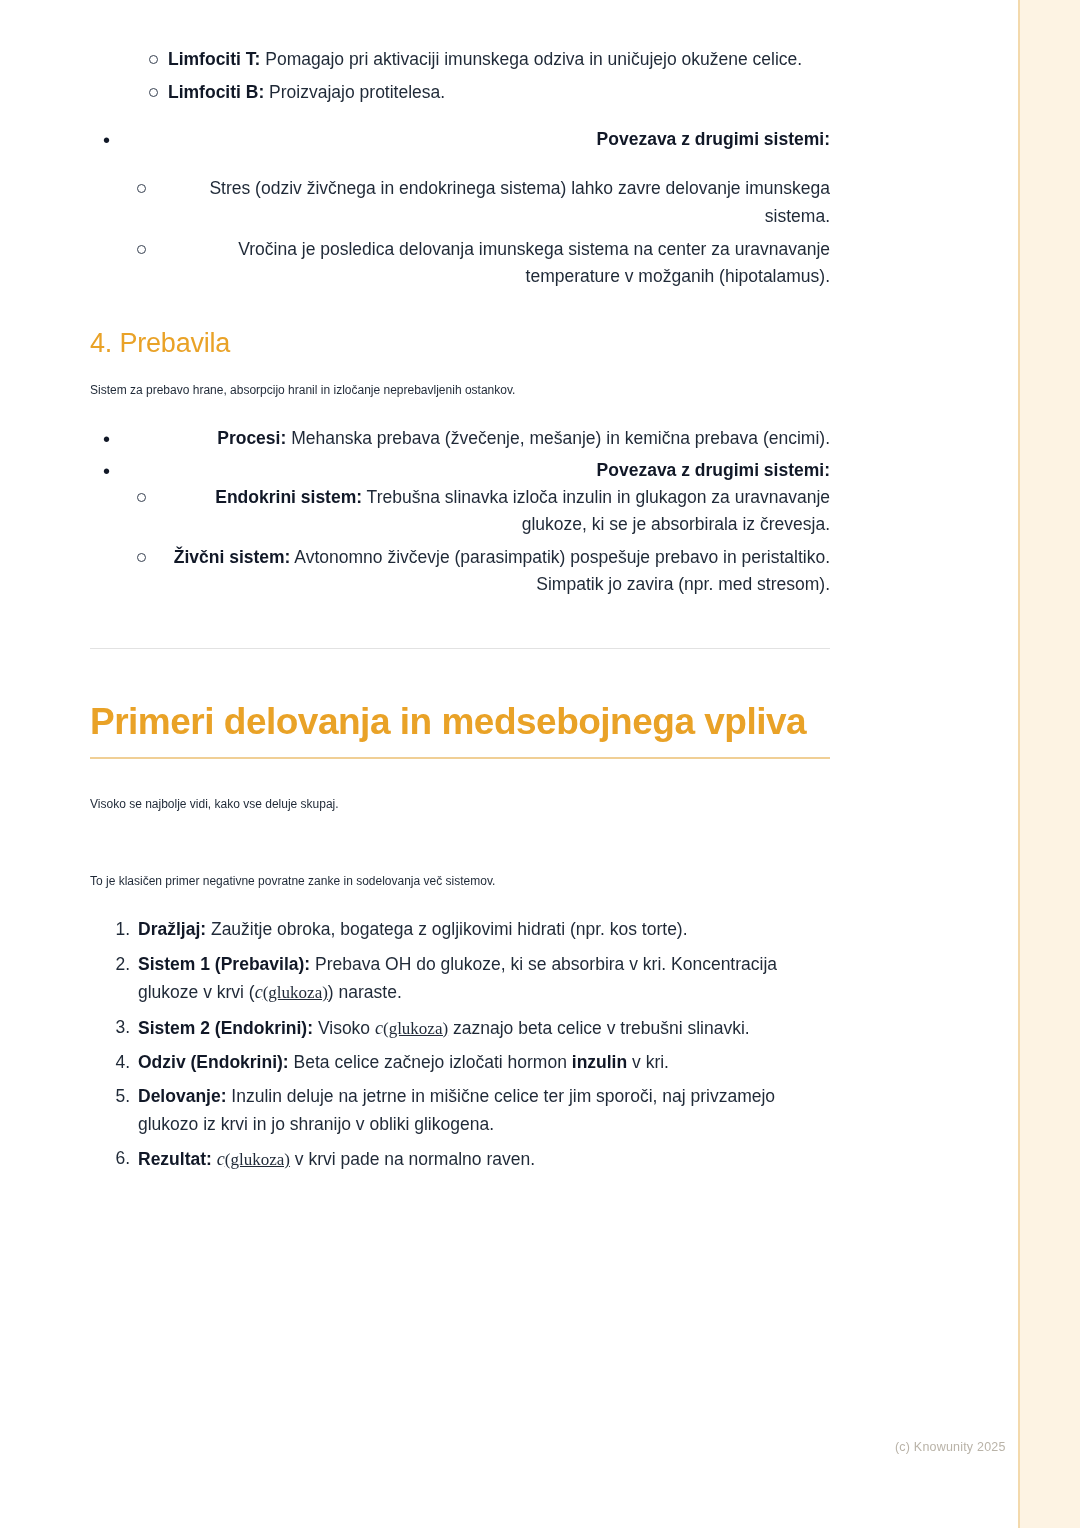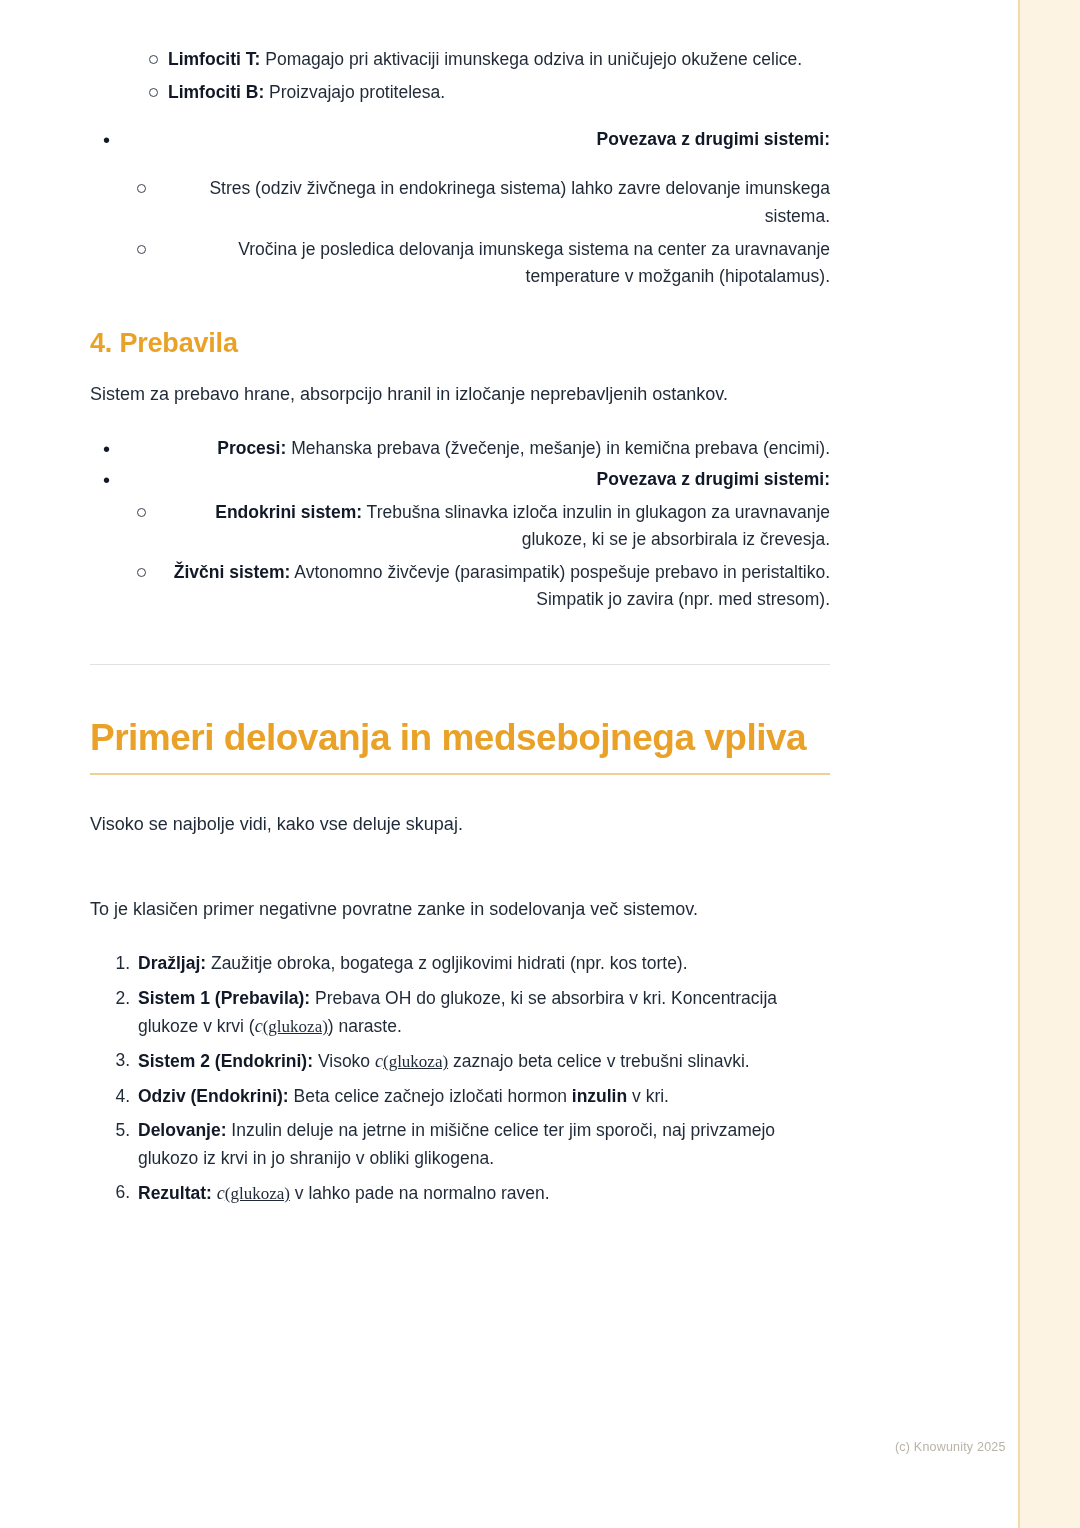--- a/index.html
+++ b/index.html
@@ -96,21 +96,21 @@
     background: transparent;
   }
 
   .deep { margin-left: 46px; }
 
   b, .b { font-weight: bold; color: #111827; }
 
   h2.section {
     color: #e9a227;
     font-size: 27px;
-    font-weight: bold;
+    font-weight: normal;
     margin: 0;
     letter-spacing: -0.2px;
   }
   h1.maintitle {
     color: #e9a227;
     font-size: 37px;
     font-weight: bold;
     margin: 0;
     letter-spacing: -0.5px;
   }
@@ -121,21 +121,21 @@
     margin-top: 14px;
   }
   h3.subsection {
     color: #e9a227;
     font-size: 25px;
     font-weight: bold;
     margin: 0;
     letter-spacing: -0.2px;
   }
   p.para {
-    font-size: 18px;
+    font-size: 12px;
     line-height: 1.55;
     margin: 0;
     color: #1f2937;
   }
   p.justify {
     text-align: justify;
   }
   hr.divider {
     border: none;
     border-top: 1px solid #e2e2e2;
@@ -228,21 +228,21 @@
     <p class="para justify" style="width:738px">Sistem za prebavo hrane, absorpcijo hranil in izločanje neprebavljenih ostankov.</p>
 
     <div style="height:26px"></div>
 
     <ul class="lvl1">
       <li>
         <span class="b">Procesi:</span><span> Mehanska prebava (žvečenje, mešanje) in kemična prebava (encimi).</span>
       </li>
       <li>
         <span class="b">Povezava z drugimi sistemi:</span>
-        <ul class="lvl2" style="margin-top:6px">
+        <ul class="lvl2" style="">
           <li>
             <span class="b">Endokrini sistem:</span><span> Trebušna slinavka izloča inzulin in glukagon za uravnavanje glukoze, ki se je absorbirala iz črevesja.</span>
           </li>
           <li>
             <span class="b">Živčni sistem:</span><span> Avtonomno živčevje (parasimpatik) pospešuje prebavo in peristaltiko. Simpatik jo zavira (npr. med stresom).</span>
           </li>
         </ul>
       </li>
     </ul>
 
@@ -276,21 +276,21 @@
       <li>
         <span class="b">Sistem 2 (Endokrini):</span><span> Visoko </span><span class="mathit">c</span><span class="mathrm">(glukoza)</span><span> zaznajo beta celice v trebušni slinavki.</span>
       </li>
       <li>
         <span class="b">Odziv (Endokrini):</span><span> Beta celice začnejo izločati hormon </span><span class="b">inzulin</span><span> v kri.</span>
       </li>
       <li>
         <span class="b">Delovanje:</span><span> Inzulin deluje na jetrne in mišične celice ter jim sporoči, naj privzamejo glukozo iz krvi in jo shranijo v obliki glikogena.</span>
       </li>
       <li>
-        <span class="b">Rezultat:</span> <span class="mathit">c</span><span class="mathrm">(glukoza)</span><span> v lahko pade na normalno raven.</span>
+        <span class="b">Rezultat:</span> <span class="mathit">c</span><span class="mathrm">(glukoza)</span><span> v krvi pade na normalno raven.</span>
       </li>
     </ol>
 
   </div>
 
   <div class="watermark">(c) Knowunity 2025</div>
 
 </div>
 
 </body></html>

